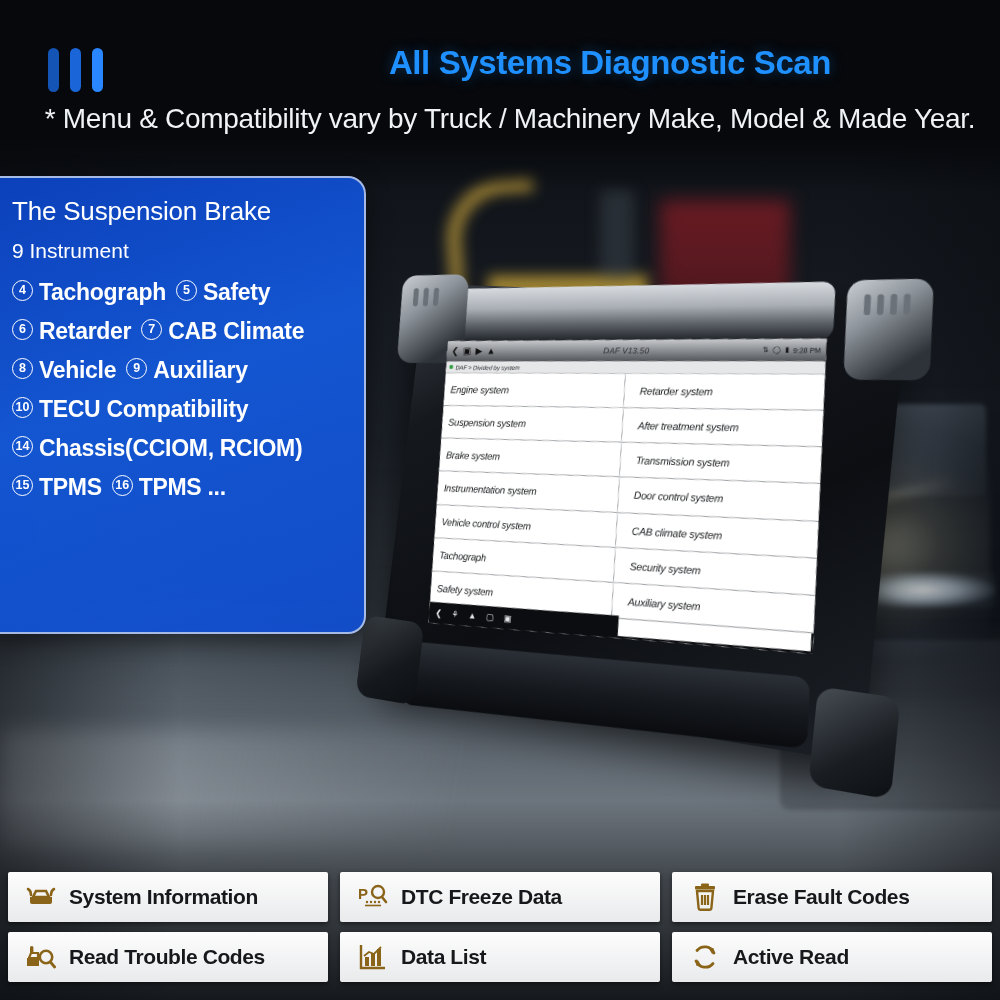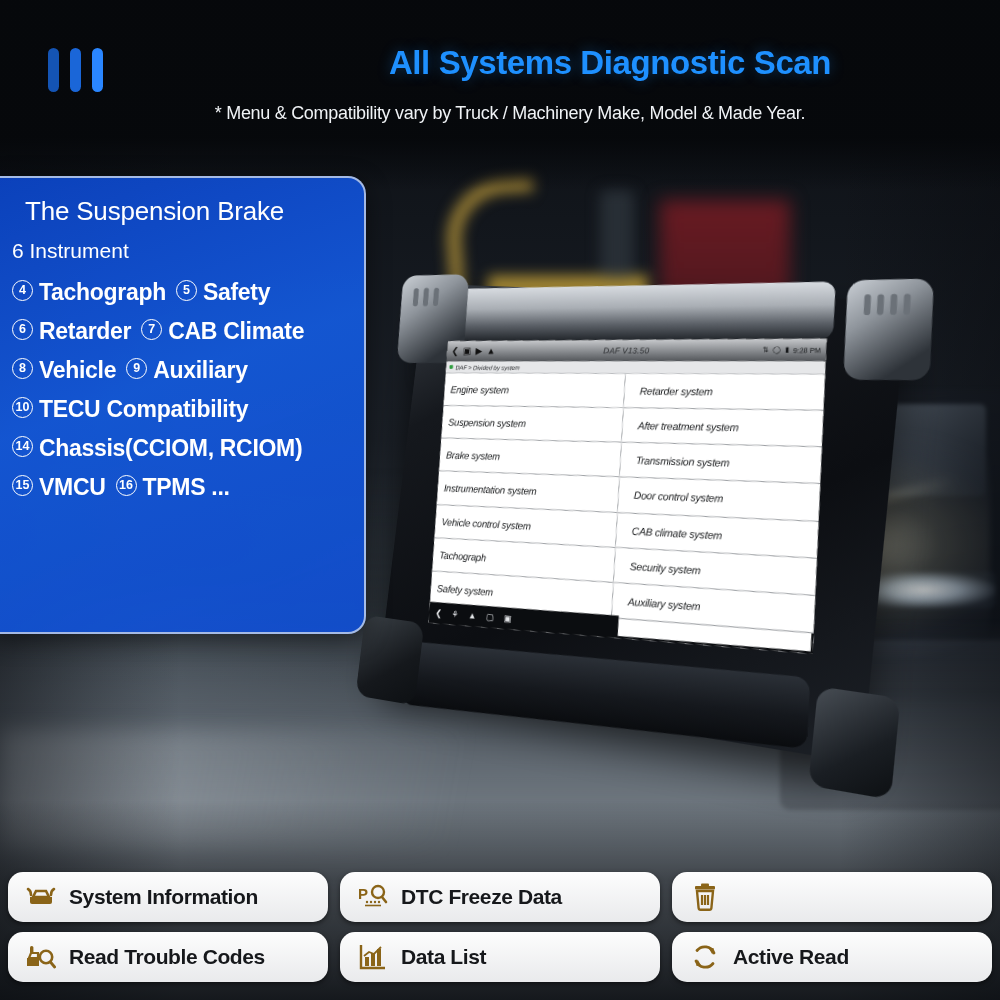--- a/index.html
+++ b/index.html
@@ -129,37 +129,37 @@
   #headline {
     position: absolute; left: 230px; top: 44px; width: 760px;
     text-align: center;
     font-size: 33px; font-weight: bold; letter-spacing: -0.4px;
     color: #1E90FF;
     text-shadow: 0 0 14px rgba(30,144,255,0.35);
     white-space: nowrap;
   }
   #subhead {
     position: absolute; left: 20px; top: 103px; width: 980px;
-    text-align: center; color: #f0f3f6; font-size: 18px; letter-spacing: -0.3px;
+    text-align: center; color: #f0f3f6; font-size: 28px; letter-spacing: -0.3px;
     white-space: nowrap;
   }
 
   
   #blue-panel {
     position: absolute; left: -6px; top: 176px; width: 372px; height: 458px;
     background: linear-gradient(160deg, rgba(12,69,200,0.93) 0%, rgba(20,91,224,0.92) 45%, rgba(16,78,210,0.93) 100%);
     border: 2px solid rgba(215,225,240,0.75);
     border-left: none;
     border-radius: 0 18px 18px 0;
     padding: 18px 14px 10px 18px;
     z-index: 22;
     color: #ffffff;
     box-shadow: 0 6px 24px rgba(0,0,0,0.45);
   }
-  #panel-title { font-size: 26px; font-weight: 400; letter-spacing: -0.2px; margin-bottom: 12px; margin-left: 13px; }
+  #panel-title { font-size: 26px; font-weight: 400; letter-spacing: -0.2px; margin-bottom: 12px; }
   #panel-sub { font-size: 21px; font-weight: 400; margin-bottom: 16px; }
   .sys-row { display: flex; align-items: baseline; gap: 10px; margin-bottom: 12px; white-space: nowrap; }
   .sys-item { display: inline-flex; align-items: center; gap: 6px; }
   .num {
     display: inline-flex; align-items: center; justify-content: center;
     min-width: 21px; height: 21px; padding: 0 2px;
     border: 1.6px solid #ffffff; border-radius: 50%;
     font-size: 12.5px; font-weight: bold; line-height: 1;
     position: relative; top: -2px;
   }
@@ -244,21 +244,21 @@
 
   
   #btn-grid {
     position: absolute; left: 8px; bottom: 18px; width: 984px; z-index: 25;
     display: grid; grid-template-columns: 1fr 1fr 1fr; gap: 10px 12px;
   }
   .abtn {
     display: flex; align-items: center; gap: 13px;
     height: 50px; padding-left: 18px;
     background: linear-gradient(180deg, #fdfdfd, #e9eaec);
-    border-radius: 15px;
+    border-radius: 2px;
     box-shadow: 0 2px 5px rgba(0,0,0,0.5);
   }
   .abtn .lbl { font-size: 21px; font-weight: bold; color: #16181b; letter-spacing: -0.4px; white-space: nowrap; }
   .abtn .ico { width: 30px; height: 30px; flex: 0 0 30px; display: flex; align-items: center; justify-content: center; }
   .abtn .ico svg { display: block; }
 </style>
 </head>
 <body>
 
 <div id="scene">
@@ -289,21 +289,21 @@
     <i></i>
       <i></i>
       <i></i>
   </div>
   <div id="headline">All Systems Diagnostic Scan</div>
   <div id="subhead">* Menu &amp; Compatibility vary by Truck / Machinery Make, Model &amp; Made Year.</div>
 </div>
 
 <div id="blue-panel">
   <div id="panel-title">The Suspension Brake</div>
-  <div id="panel-sub">6 Instrument</div>
+  <div id="panel-sub">9 Instrument</div>
   <div id="panel-rows">
       <div class="sys-row">
         <div class="sys-item">
           <span class="num">4</span>
           <span class="sys-label">Tachograph</span>
         </div>
         <div class="sys-item">
           <span class="num">5</span>
           <span class="sys-label">Safety</span>
         </div>
@@ -336,21 +336,21 @@
       </div>
       <div class="sys-row">
         <div class="sys-item">
           <span class="num">14</span>
           <span class="sys-label">Chassis(CCIOM, RCIOM)</span>
         </div>
       </div>
       <div class="sys-row">
         <div class="sys-item">
           <span class="num">15</span>
-          <span class="sys-label">VMCU</span>
+          <span class="sys-label">TPMS</span>
         </div>
         <div class="sys-item">
           <span class="num">16</span>
           <span class="sys-label">TPMS ...</span>
         </div>
       </div>
     </div>
 </div>
 
 <div id="tablet">
@@ -458,20 +458,21 @@
           <rect x="2" y="3" width="20" height="3.4" rx="1" fill="#8a6418"></rect>
           <rect x="8" y="0.5" width="8" height="3" rx="1" fill="#8a6418"></rect>
           <path d="M4 8h16l-1.6 17a2 2 0 0 1-2 1.8H7.6a2 2 0 0 1-2-1.8z" fill="none" stroke="#8a6418" stroke-width="2.4"></path>
           <g stroke="#8a6418" stroke-width="2.2">
             <line x1="9" y1="12" x2="9" y2="22"></line>
             <line x1="12" y1="12" x2="12" y2="22"></line>
             <line x1="15" y1="12" x2="15" y2="22"></line>
           </g>
         </svg>
       </span>
+      <span class="lbl">Erase Fault Codes</span>
     </div>
     <div class="abtn">
       <span class="ico">
         <svg width="30" height="26" viewBox="0 0 30 26">
           <path d="M1 14h12v8H1z" fill="#8a6418"></path>
           <path d="M3 14l2-5h7v5z" fill="none" stroke="#8a6418" stroke-width="2.2"></path>
           <rect x="4" y="2" width="3.4" height="7" rx="1.6" fill="#8a6418"></rect>
           <circle cx="20" cy="13" r="6.2" fill="none" stroke="#8a6418" stroke-width="2.6"></circle>
           <line x1="24.4" y1="18" x2="28.6" y2="23" stroke="#8a6418" stroke-width="2.8" stroke-linecap="round"></line>
         </svg>

